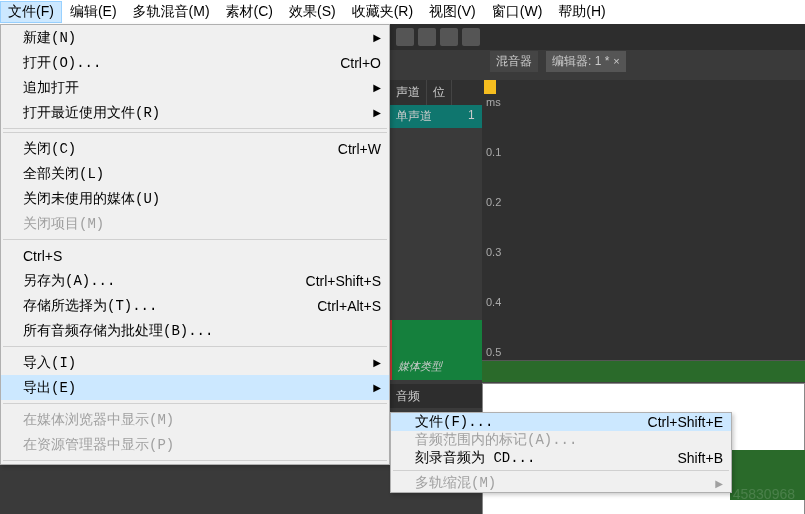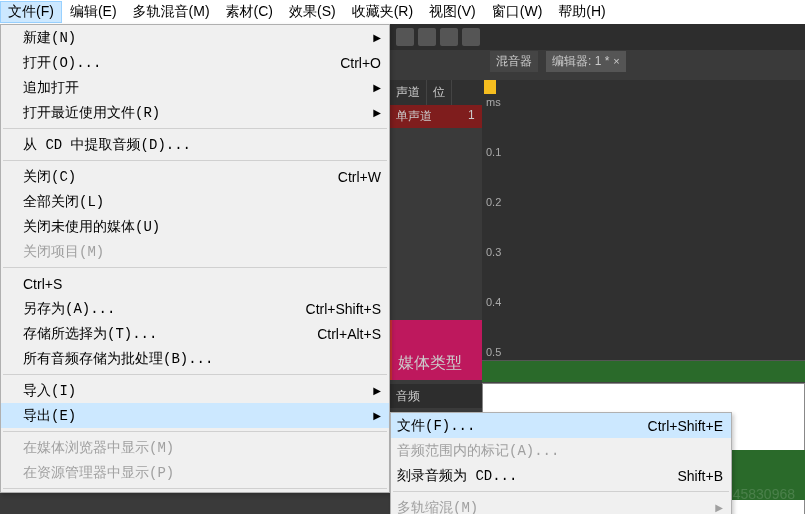--- a/index.html
+++ b/index.html
@@ -15,42 +15,42 @@
   .menu-row { display: flex; align-items: center; height: 25px; padding: 0 8px 0 22px; position: relative; }
   .menu-row.disabled { color: #a0a0a0; }
   .menu-row.highlight { background: #cce8ff; }
   .menu-label { flex: 1; font-family: Liberation Mono, monospace; }
   .menu-shortcut { color: #000; font-size: 14px; }
   .arrow { position: absolute; right: 8px; font-size: 10px; }
   .sep { height: 1px; background: #d0d0d0; margin: 3px 2px; }
 
   
   .sub-menu { position: absolute; top: 412px; left: 390px; width: 342px; background: #f0f0f0; border: 1px solid #b0b0b0; box-shadow: 2px 2px 4px rgba(0,0,0,0.2); z-index: 30; font-size: 14px; }
-  .sub-menu .menu-row { padding-left: 6px; height: 25px; }
+  .sub-menu .menu-row { padding-left: 24px; height: 18px; }
 
   
   .app-bg { position: absolute; top: 0; left: 0; right: 0; bottom: 0; background: #3a3a3a; z-index: 1; }
   .toolbar { position: absolute; top: 24px; left: 390px; right: 0; height: 26px; background: #2d2d2d; z-index: 2; display:flex; gap:4px; align-items:center; padding:0 6px;}
   .toolbar .tbtn{ width:18px; height:18px; background:#555; border-radius:2px;}
   .panel-tabs { position: absolute; top: 50px; left: 490px; height: 22px; z-index: 2; display:flex; gap:8px; align-items:center; font-size:12px; color:#ccc;justify-content:space-between;}
   .panel-tabs .tab{ padding:2px 6px; background:#454545;}
   .panel-tabs .tab.active{ background:#555;}
   .left-col { position: absolute; top: 80px; left: 390px; width: 92px; z-index: 2; font-size: 12px; color:#ccc;}
   .left-col .hdr{ display:flex; background:#303030;}
   .left-col .hdr div{ padding:4px 6px; border-right:1px solid #444;}
-  .left-col .row1{ display:flex; background:#7f1d1d; padding:3px 6px; gap:36px;}
+  .left-col .row1{ display:flex; background:#0f766e; padding:3px 6px; gap:36px;}
   .timeline { position: absolute; top: 80px; left: 482px; right: 0; z-index: 2; }
   .ruler { background: #303030; color:#aaa; font-size:11px; display:flex; padding:2px 0 2px 4px; gap:38px; border-bottom:1px solid #555;flex-direction:column;}
   .yellowbar { height:14px; background:#303030; position:relative;}
   .yellowbar .marker{ width:12px; height:14px; background:#f5bd1f; position:absolute; left:2px; top:0;}
   .track { height:22px; background:#2a6a2a; border-bottom:1px solid #444;}
   .wavearea { background:#fff; height:210px; border:1px solid #888;}
   .wm { position:absolute; right:10px; bottom:12px; color:rgba(255,255,255,0.15); font-size:14px; z-index:3;}
   .green-strip{ position:absolute; left:730px; right:0; top:450px; height:50px; background:#2a6a2a; z-index:2;}
-  .red-left{ position:absolute; top:320px; left:390px; width:92px; height:60px; background:#be185d; border-left:2px solid #c33; z-index:2; font-size:16px; color:#ccc;}
+  .red-left{ position:absolute; top:320px; left:390px; width:92px; height:60px; background:#15803d; border-left:2px solid #c33; z-index:2; font-size:11px; color:#ccc;font-style:italic;}
   .red-left .lbl{ position:absolute; bottom:6px; left:6px;}
   .red-left2{ position:absolute; top:384px; left:390px; width:92px; height:24px; background:#2d2d2d; font-size:12px; color:#ccc; z-index:2;}
   .close-x{ font-size:11px; color:#ccc; margin-left:4px;}
 </style>
 </head>
 <body>
 
 <div class="app-bg"></div>
 <div class="toolbar">
   <div class="tbtn"></div>
@@ -117,23 +117,20 @@
     </div>
   <div class="menu-row">
       <span class="menu-label">追加打开</span>
       <span class="arrow">▶</span>
     </div>
   <div class="menu-row">
       <span class="menu-label">打开最近使用文件(R)</span>
       <span class="arrow">▶</span>
     </div>
   <div class="sep"></div>
-  <div class="menu-row">
-      <span class="menu-label">从 CD 中提取音频(D)...</span>
-    </div>
   <div class="sep"></div>
   <div class="menu-row">
       <span class="menu-label">关闭(C)</span>
       <span class="menu-shortcut">Ctrl+W</span>
     </div>
   <div class="menu-row">
       <span class="menu-label">全部关闭(L)</span>
     </div>
   <div class="menu-row">
       <span class="menu-label">关闭未使用的媒体(U)</span>

